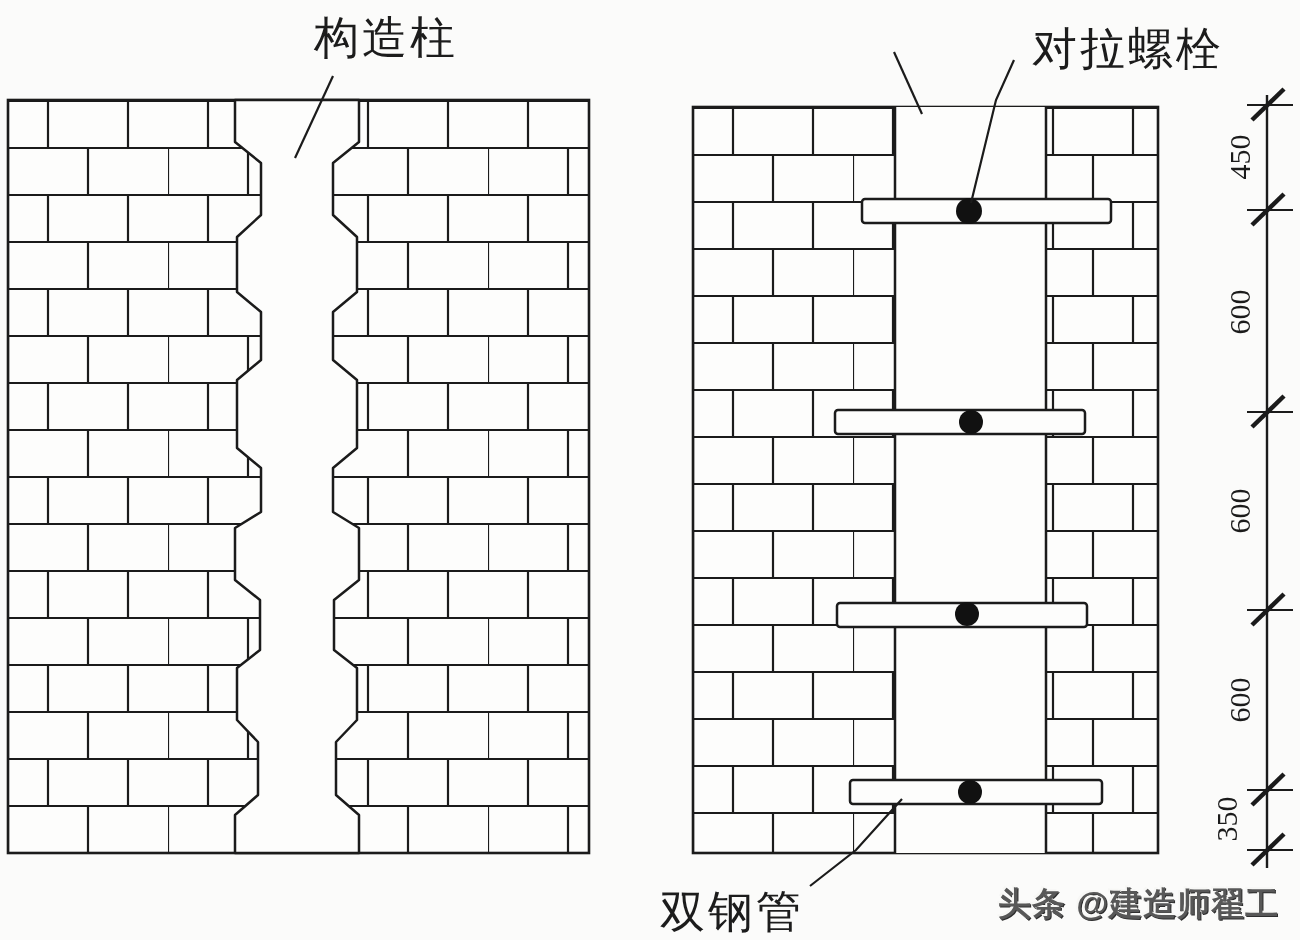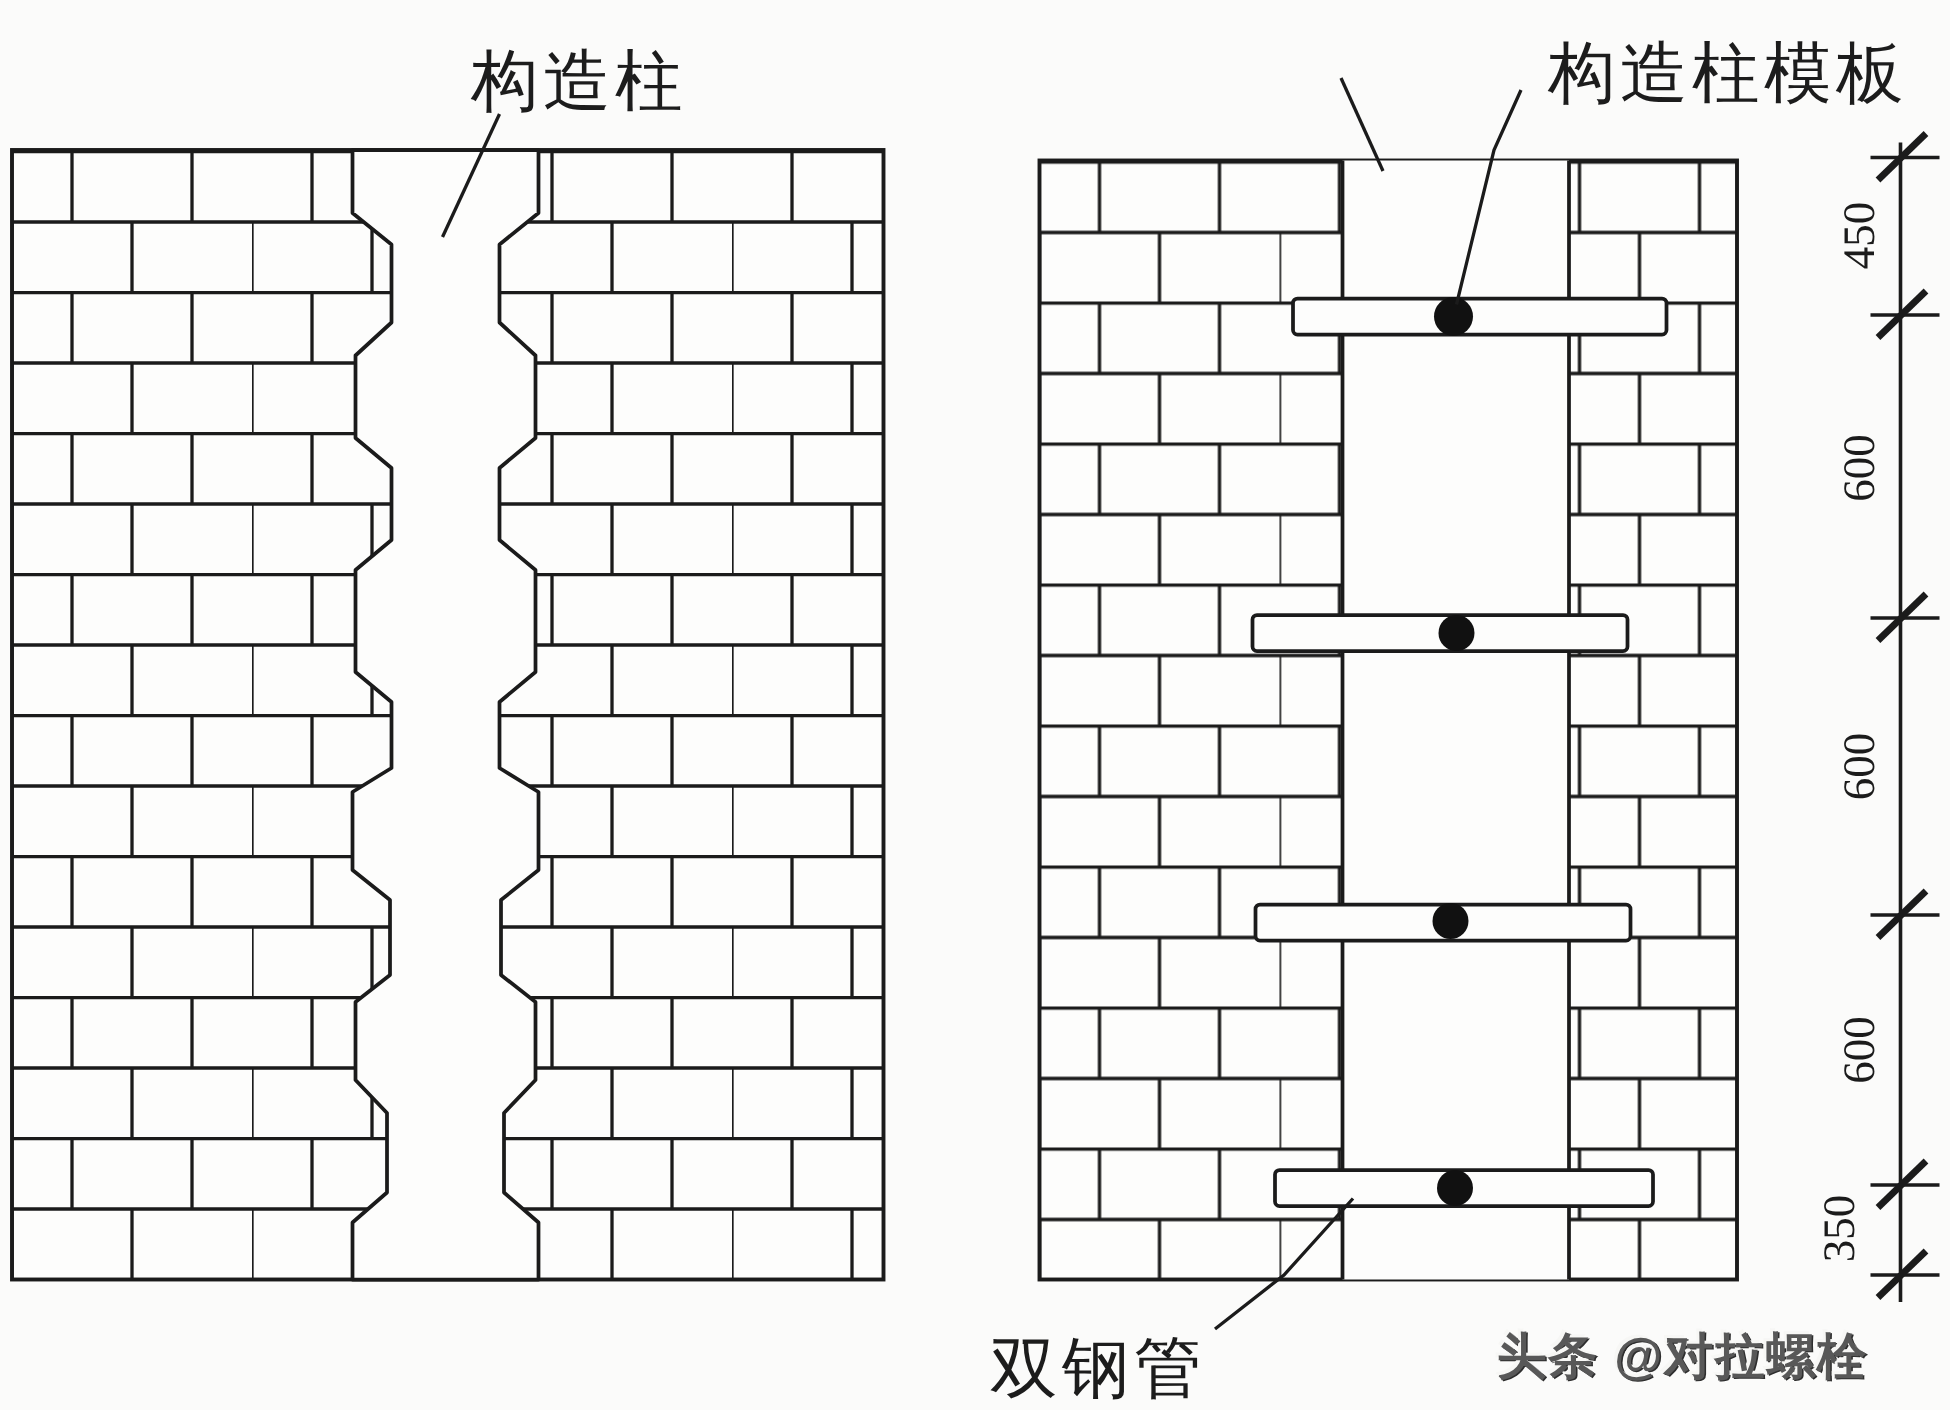--- a/index.html
+++ b/index.html
@@ -97,28 +97,28 @@
         <line x1="1247" y1="790" x2="1293" y2="790" stroke-width="2.2"></line>
         <line x1="1252" y1="805" x2="1284" y2="774" stroke-width="4.5"></line>
       </g>
       <g>
         <line x1="1247" y1="850" x2="1293" y2="850" stroke-width="2.2"></line>
         <line x1="1252" y1="865" x2="1284" y2="834" stroke-width="4.5"></line>
       </g>
     </g>
   </svg>
 
-  <div class="lbl lbl-big" style="left:314px;top:24px;">构造柱</div>
+  <div class="lbl lbl-big" style="left:314px;top:8px;">构造柱</div>
 
 
-  <div class="lbl lbl-big" style="left:1032px;top:19px;">构造柱模板</div>
+  <div class="lbl lbl-big" style="left:1032px;top:19px;">对拉螺栓</div>
 
   <div class="lbl lbl-big" style="left:660px;top:882px;">双钢管</div>
 
   <div class="dim" style="left:1190px;top:140px;">450</div>
   <div class="dim" style="left:1190px;top:295px;">600</div>
   <div class="dim" style="left:1190px;top:494px;">600</div>
   <div class="dim" style="left:1190px;top:683px;">600</div>
   <div class="dim" style="left:1177px;top:802px;">350</div>
 
-  <div class="watermark" style="left:998px;top:882px;">头条 @对拉螺栓</div>
+  <div class="watermark" style="left:998px;top:882px;">头条 @建造师翟工</div>
 
 </div>
 
 </body></html>

